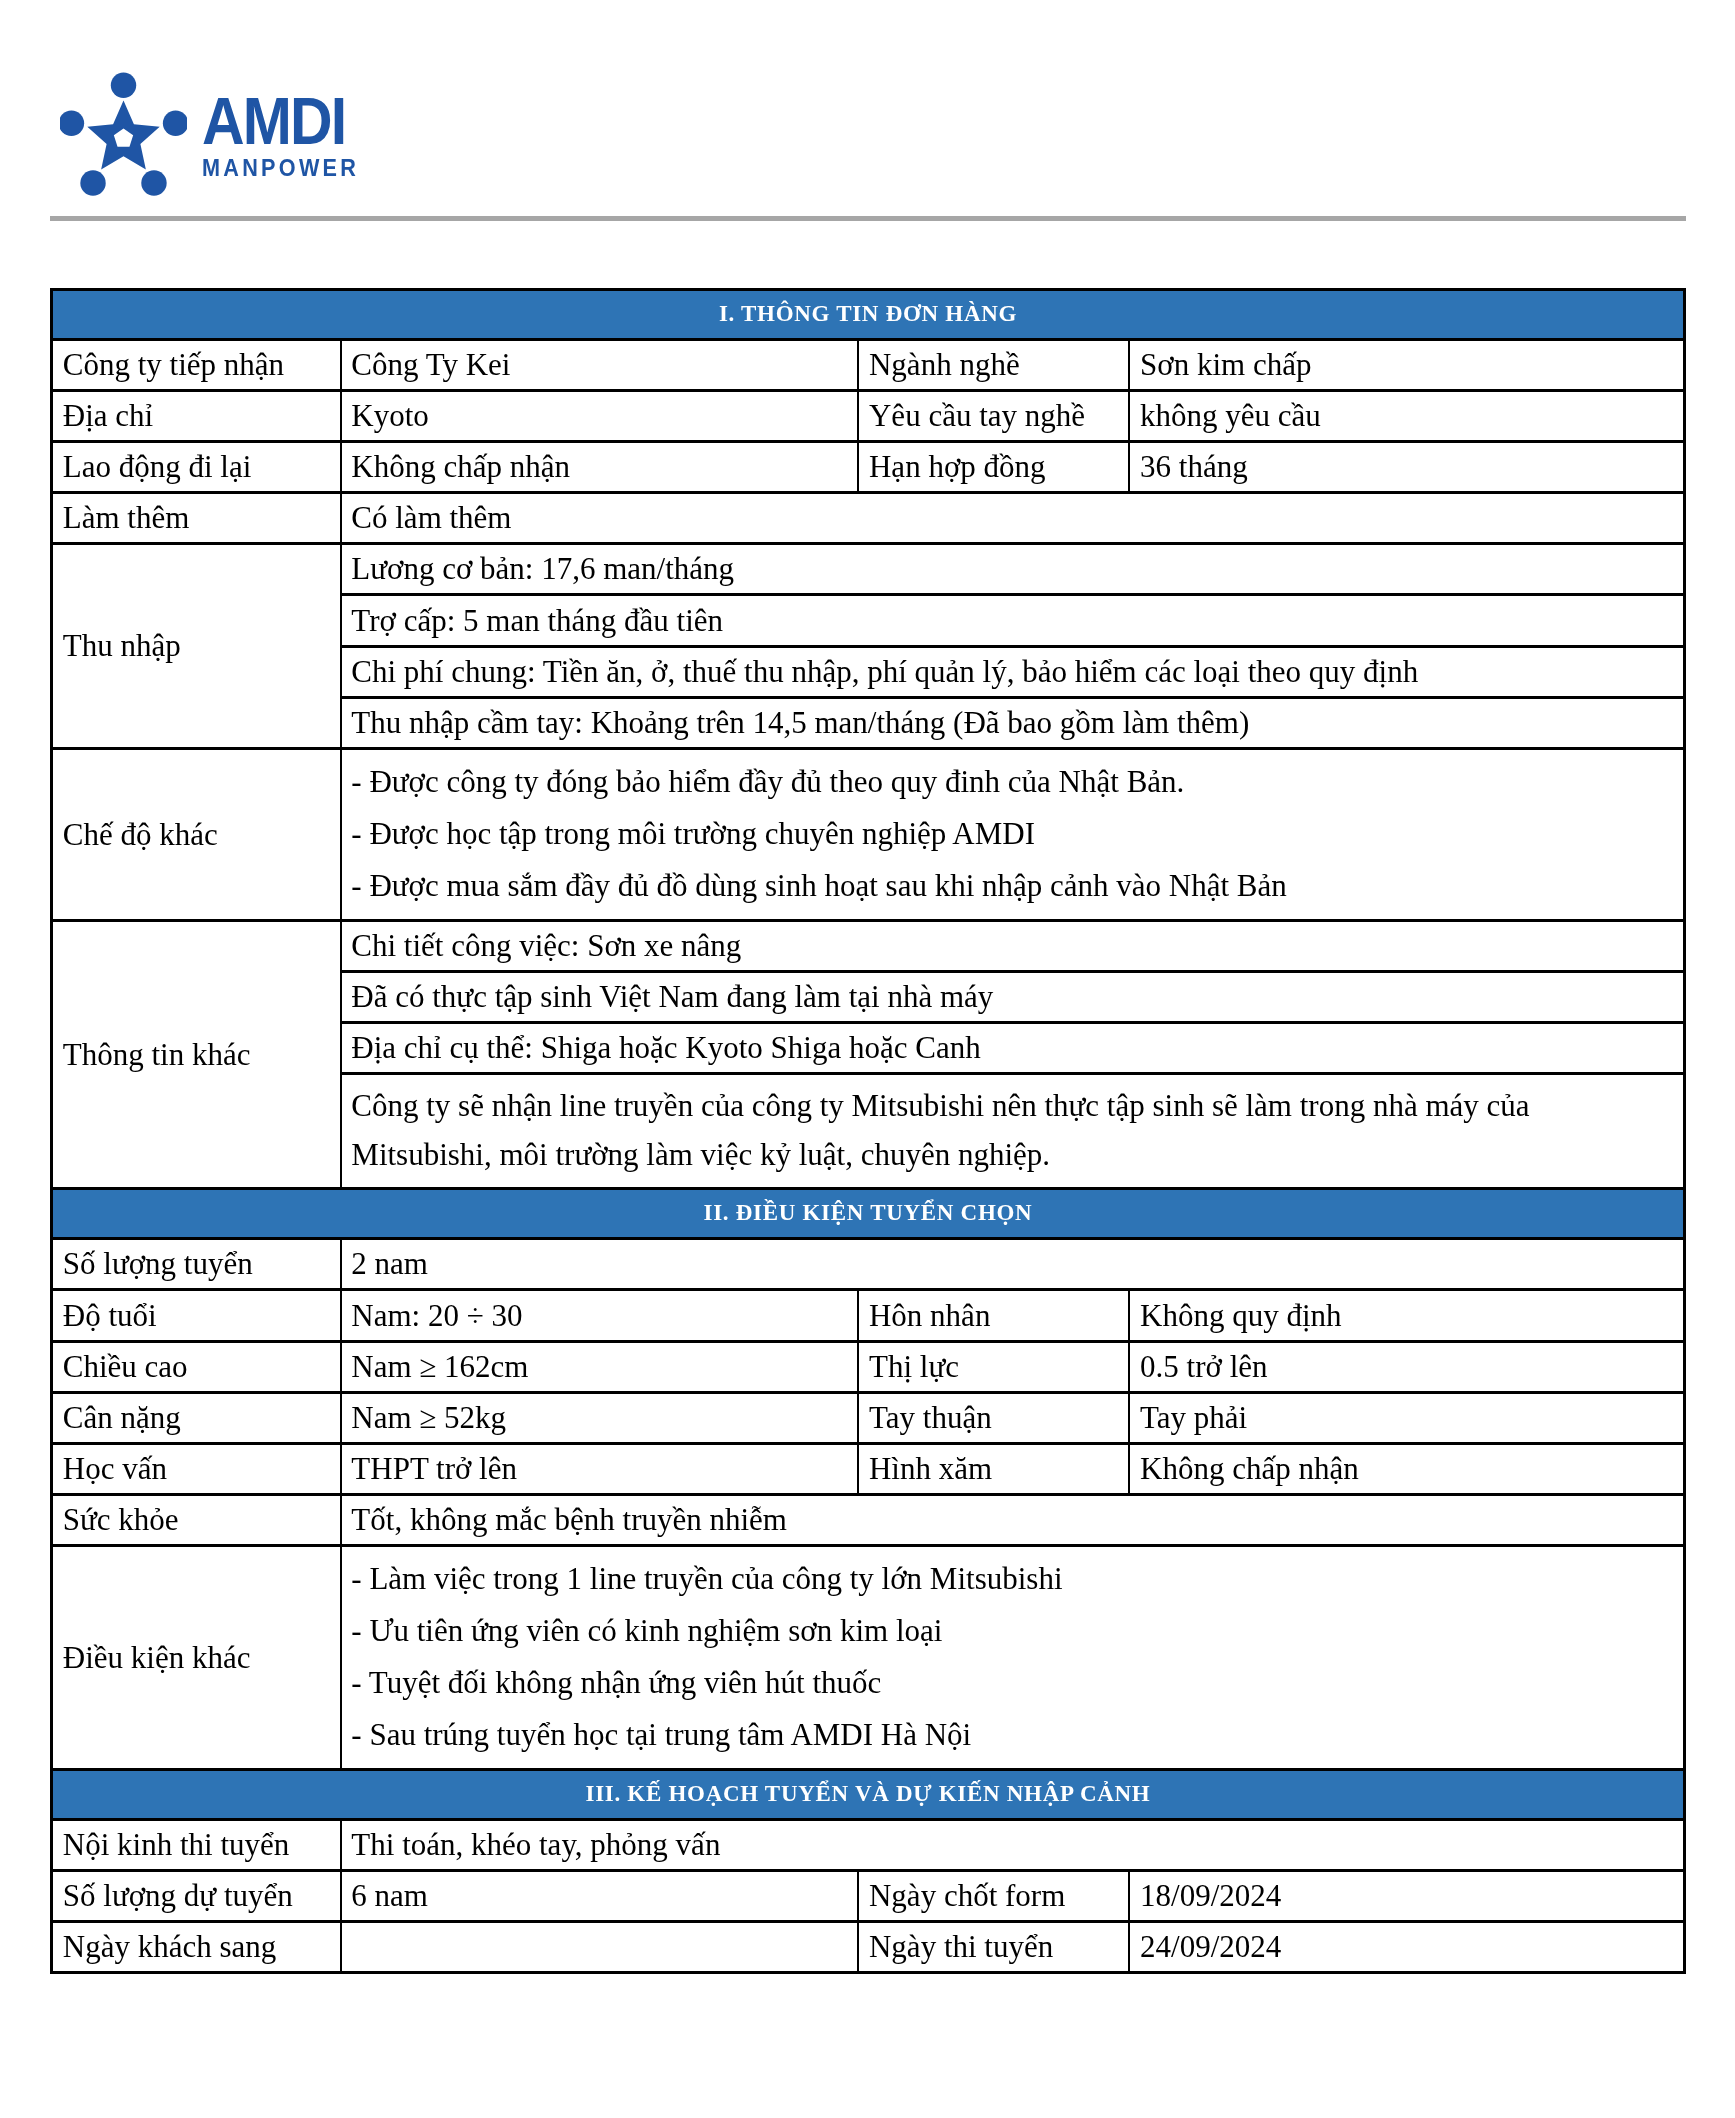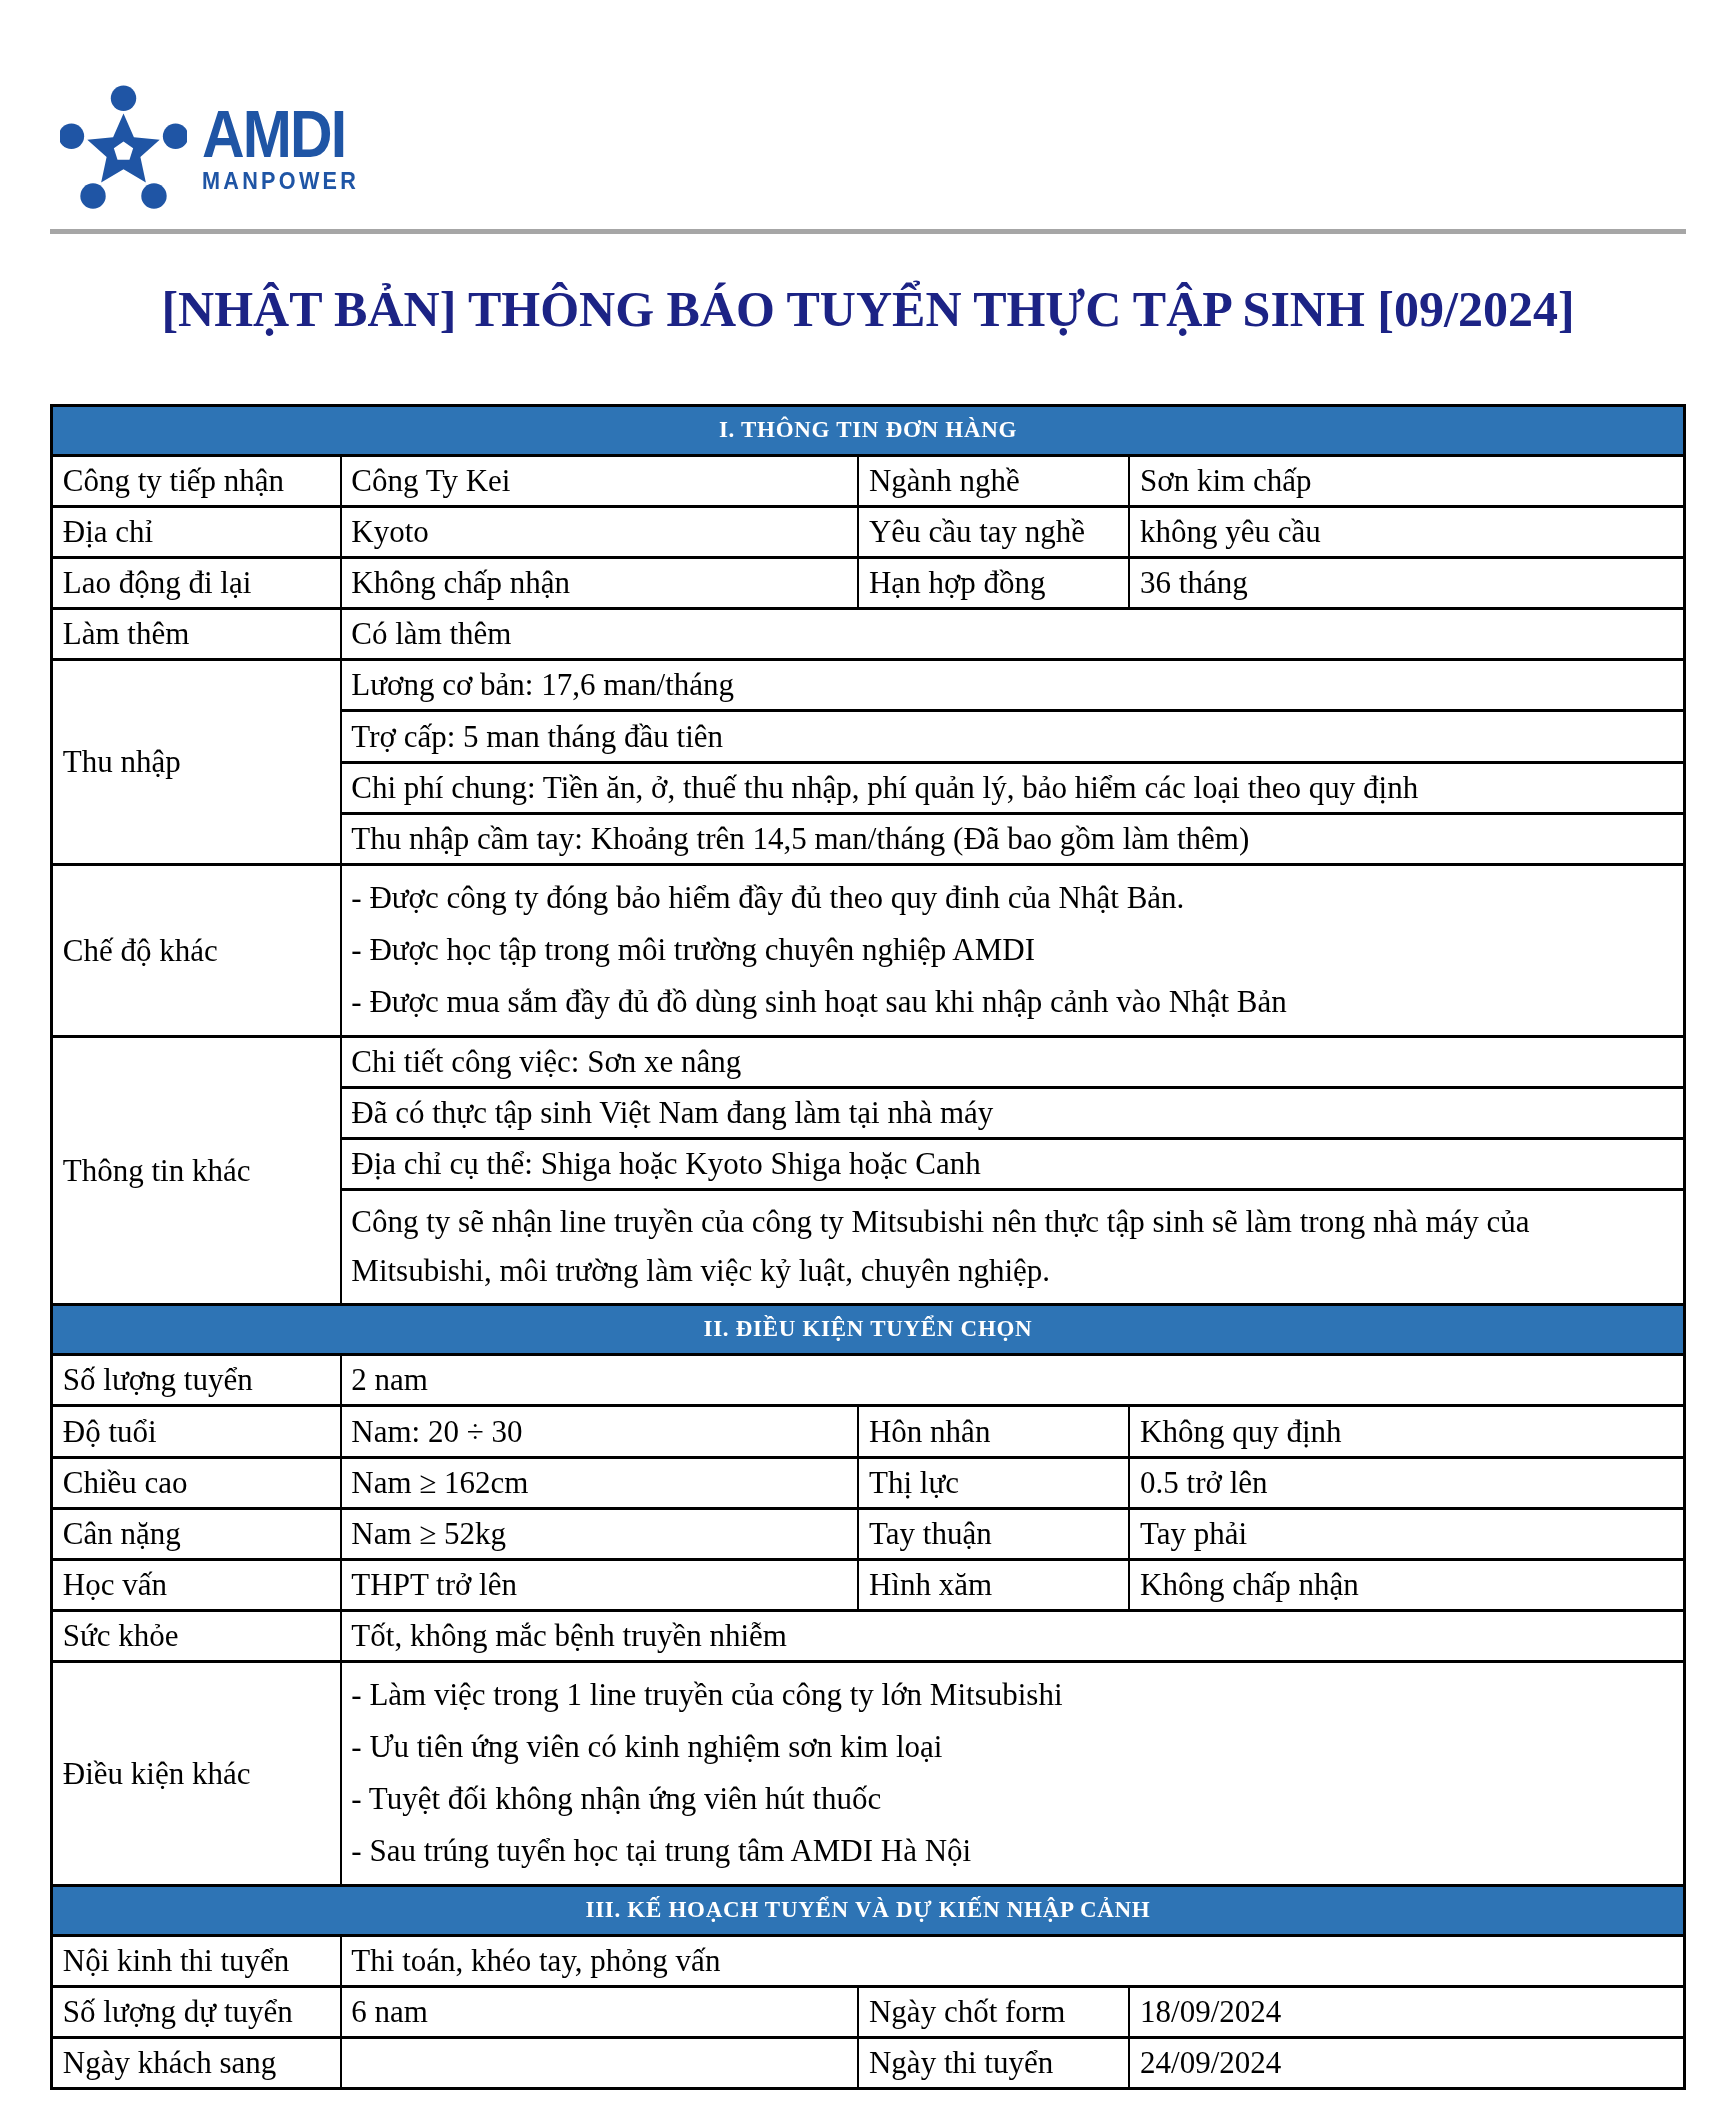--- a/index.html
+++ b/index.html
@@ -7,21 +7,21 @@
     --band:#2e74b5;
     --logo:#1f55a5;
     --rule:#a6a6a6;
   }
   *{box-sizing:border-box;}
   html,body{margin:0;padding:0;}
   body{
     width:1736px;height:2119px;background:#ffffff;color:#000;
     font-family:"Liberation Serif", serif;overflow:hidden;
   }
-  .page{width:1736px;height:2119px;padding:48px 50px 0 50px;}
+  .page{width:1736px;height:2119px;padding:35px 50px 0 50px;}
 
   
   .letterhead{display:flex;justify-content:space-between;align-items:flex-start;height:171px;}
   .logo{display:flex;align-items:center;gap:15.4px;margin-top:36px;margin-left:9.8px;}
   .logo svg{width:127px;height:130px;display:block;}
   .logo-text{display:flex;flex-direction:column;justify-content:center;}
   .logo-brand{
     font-family:"Liberation Sans", sans-serif;font-weight:bold;color:var(--logo);
     font-size:67px;line-height:0.92;letter-spacing:-2.1px;transform:scaleX(.88);transform-origin:left center;
   }
@@ -79,21 +79,20 @@
       </svg>
       <div class="logo-text">
         <div class="logo-brand">AMDI</div>
         <div class="logo-sub">MANPOWER</div>
       </div>
     </div>
   </div>
 
   <hr class="rule">
 
-  <h1 class="doc-title">[NHẬT BẢN] THÔNG BÁO TUYỂN THỰC TẬP SINH [09/2024]</h1>
 
   <table class="main">
     <colgroup>
       <col style="width:17.7%">
         <col style="width:31.7%">
         <col style="width:16.6%">
         <col style="width:34%">
     </colgroup>
 
     <tbody>

